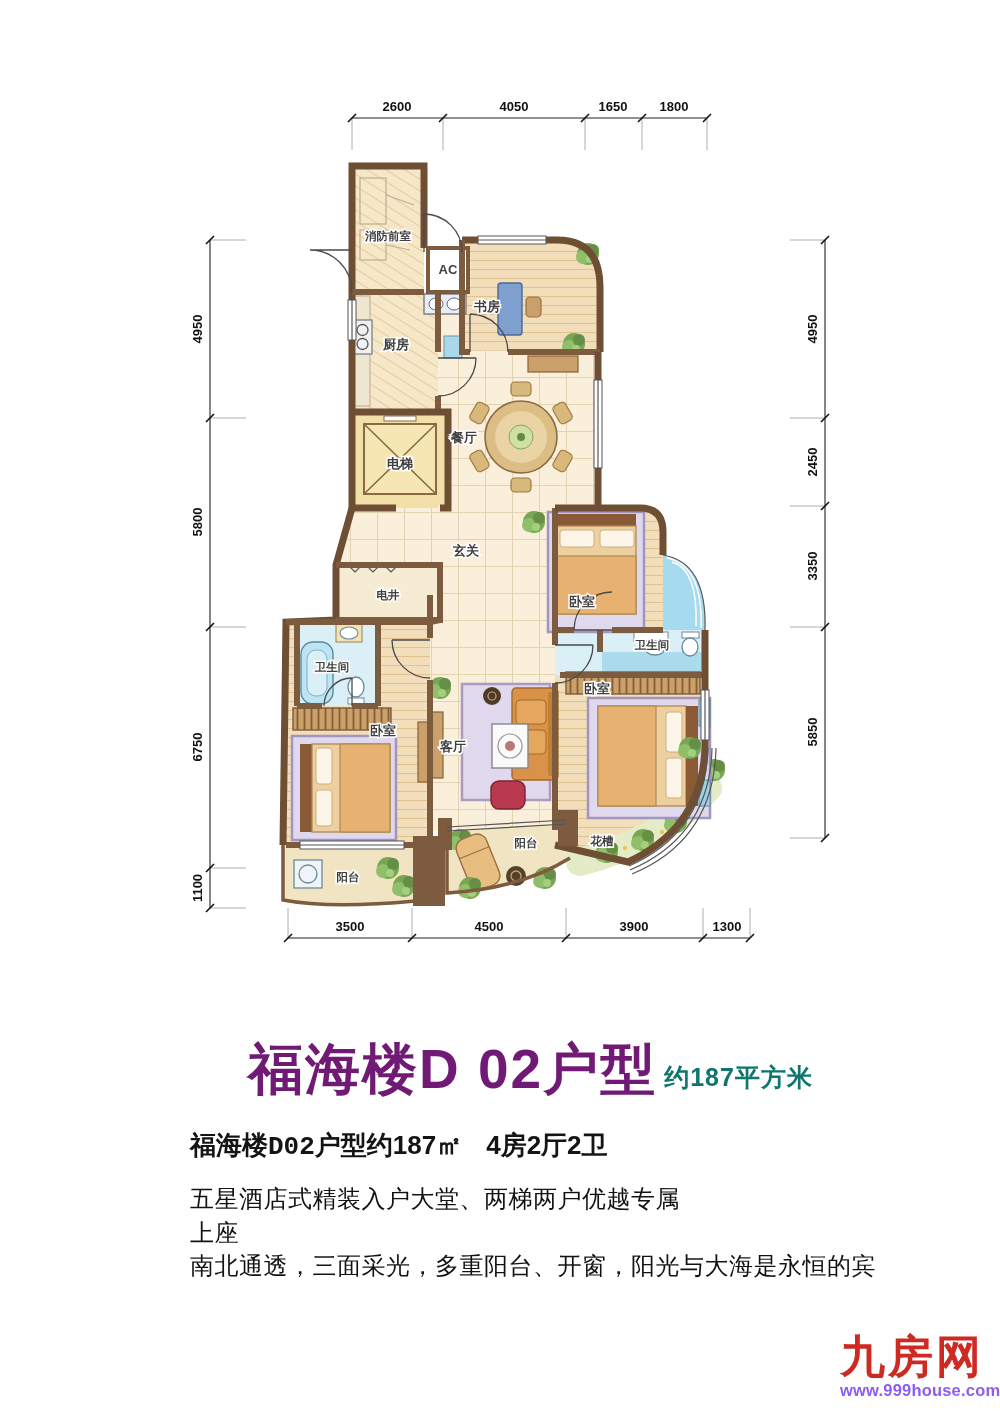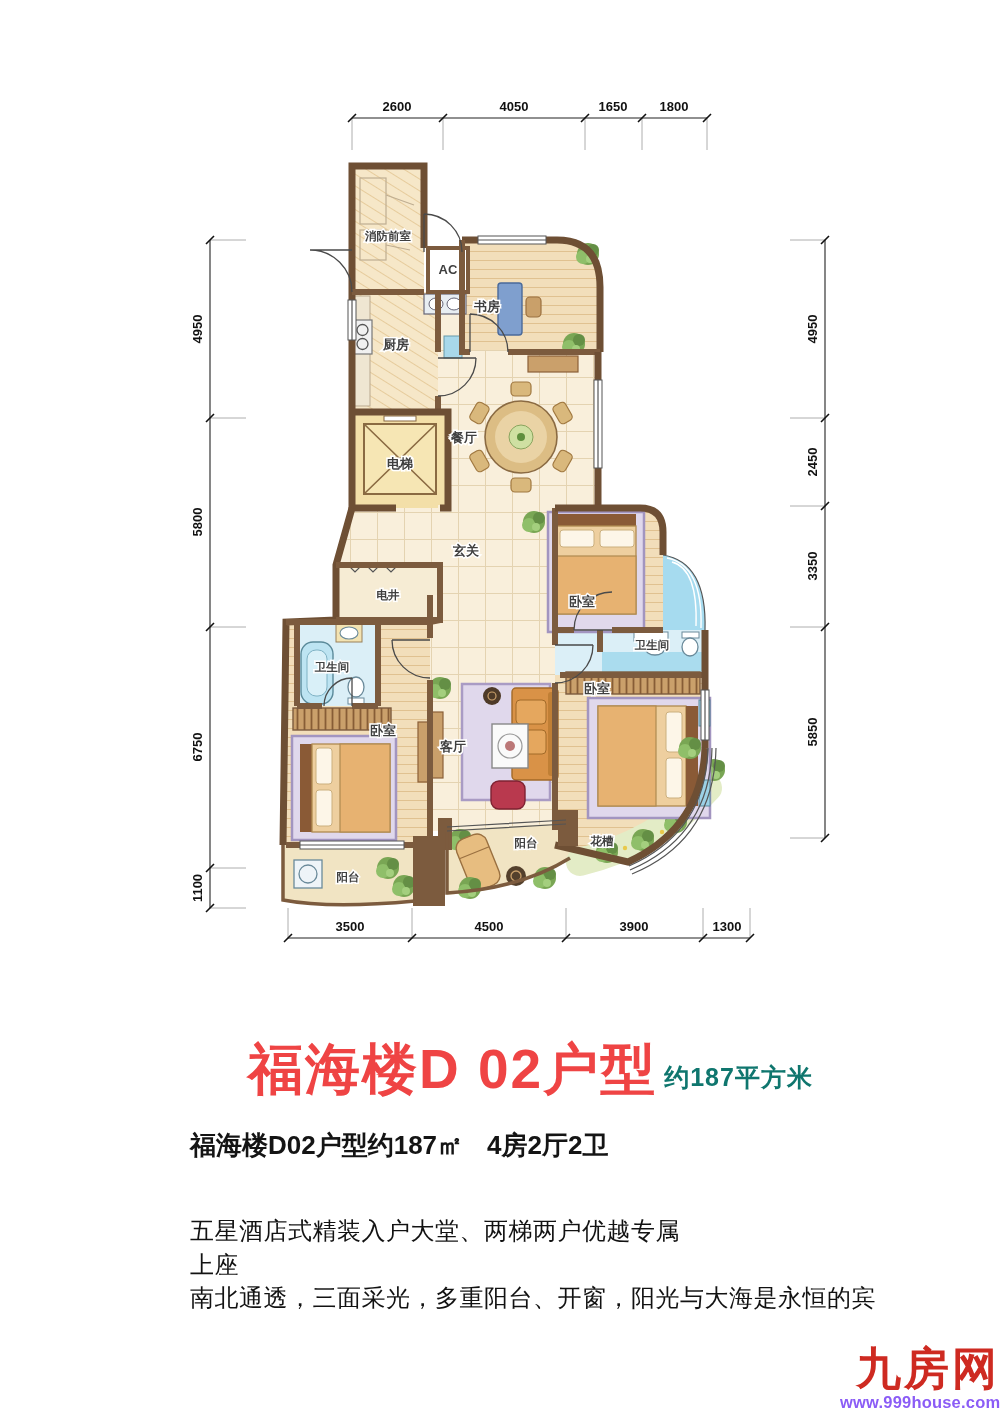--- a/index.html
+++ b/index.html
@@ -12,29 +12,29 @@
   .dim-label{font-size:13px;font-weight:700;fill:#111;}
   .dim-line{stroke:#222;stroke-width:1.1;}
   .dim-ext{stroke:#9a9a9a;stroke-width:0.8;}
   .dim-tick{stroke:#111;stroke-width:1.6;}
   .wall{stroke:#7c5b3e;stroke-width:6;fill:none;stroke-linecap:butt;}
   .wall-outer{stroke:#6e4f34;stroke-width:7;fill:none;}
   .wall-thin{stroke:#7c5b3e;stroke-width:3.5;fill:none;}
   .door{stroke:#4a4a4a;stroke-width:1.3;fill:none;}
   .win{stroke:#555;stroke-width:1.2;fill:none;}
   .title-row{position:absolute;left:248px;top:1038px;display:flex;align-items:flex-end;}
-  .title-main{font-size:55px;font-weight:900;color:#ef4444;letter-spacing:2px;line-height:1.15;}
+  .title-main{font-size:55px;font-weight:900;color:#701a75;letter-spacing:2px;line-height:1.15;}
   .title-suffix{font-size:25px;font-weight:700;color:#0f766e;margin-left:7px;margin-bottom:7px;letter-spacing:1px;}
   .summary-row{position:absolute;left:190px;top:1128px;display:flex;align-items:baseline;font-weight:700;color:#141414;}
-  .summary-name{font-size:26px;}
+  .summary-name{font-size:26px;font-family:Liberation Mono, monospace;}
   .summary-area{font-size:26px;}
   .summary-layout{font-size:26px;margin-left:24px;}
-  .desc-block{position:absolute;left:190px;top:1214px;width:700px;font-size:24px;line-height:33.5px;
+  .desc-block{position:absolute;left:190px;top:1182px;width:700px;font-size:24px;line-height:33.5px;
               color:#121212;font-weight:500;letter-spacing:0.5px;}
-  .logo-block{position:absolute;left:840px;top:1334px;width:160px;text-align:right;margin-top:12px;}
+  .logo-block{position:absolute;left:840px;top:1334px;width:160px;text-align:left;}
   .logo-name{font-size:45px;font-weight:900;letter-spacing:3px;line-height:1.0;}
   .logo-url{font-size:16.5px;font-weight:700;margin-top:2px;letter-spacing:0.2px;}
 </style>
 </head>
 <body>
 
 <div class="page">
 
   <div class="plan-wrap">
   <svg width="1000" height="1000" viewBox="0 0 1000 1000">

